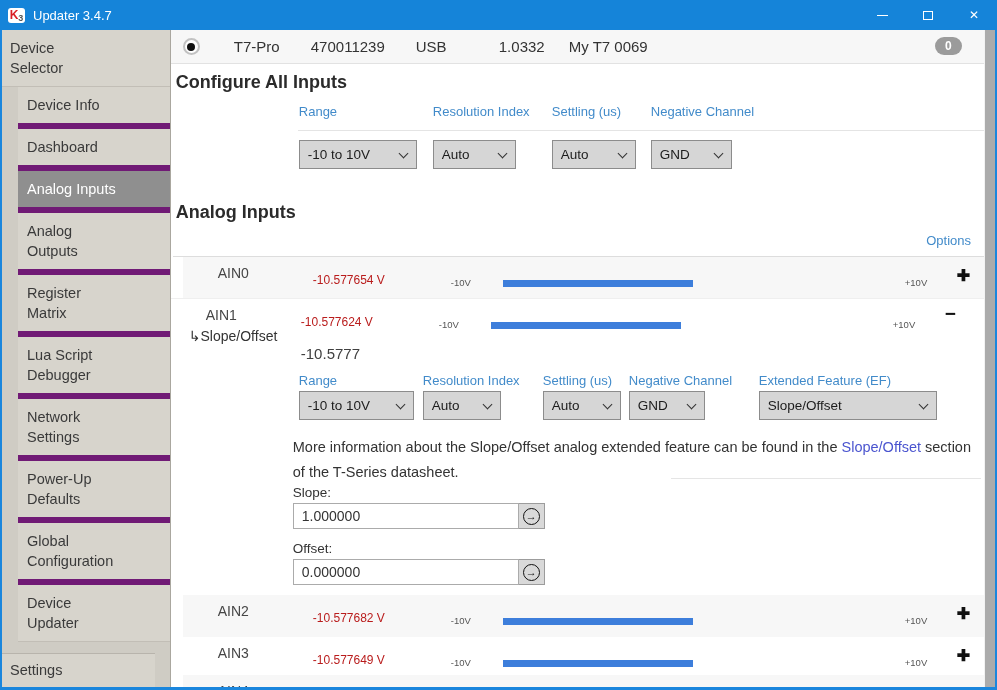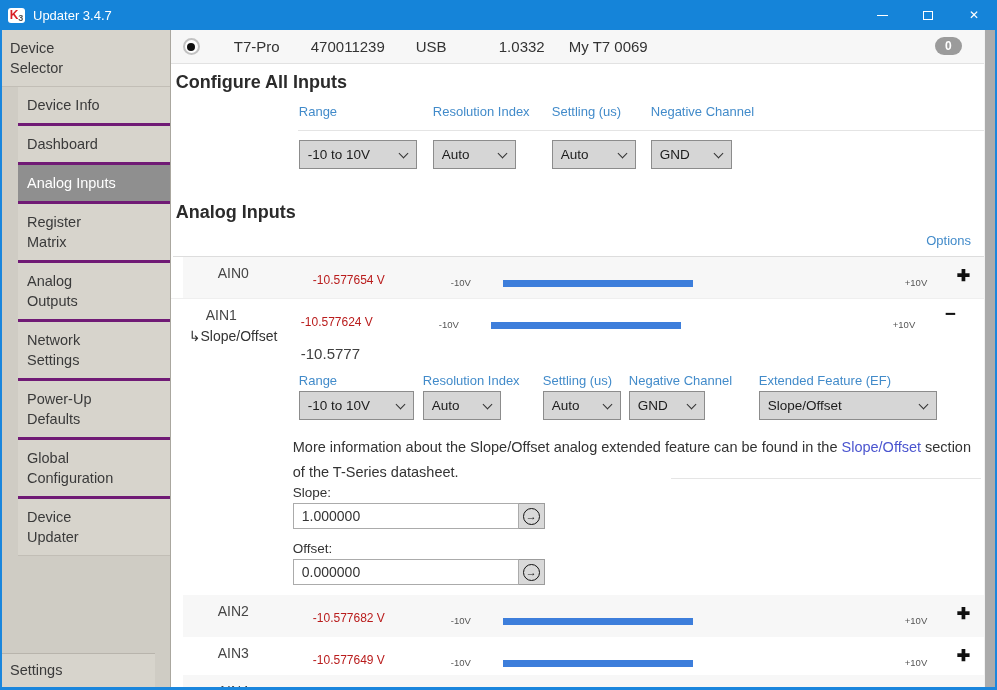--- a/index.html
+++ b/index.html
@@ -25,21 +25,21 @@
 
   .body-row { position:absolute; top:30px; left:0; width:993px; height:657px; display:flex; }
 
   
   .sidebar { position:relative; width:172px; height:657px; background:#cfccc4;
              border-right:1px solid #aaa79f; font-size:14.5px; color:#3a3a3a; }
   .side-root { background:#d7d4cc; padding:8px 8px; line-height:20px; white-space:pre-line;
                border-bottom:1px solid #c2beb6; cursor:default; }
   .side-sub { margin-left:16px; }
   .sub-item { background:#d7d4cc; padding:8px 9px; line-height:20px; white-space:pre-line;
-              border-top:3px solid #701a75; cursor:default; }
+              border-top:6px solid #701a75; cursor:default; }
   .sub-item:first-child { border-top:none; }
   .sub-item:last-child { border-bottom:1px solid #c2beb6; }
   .sub-item.selected { background:#8f8f8f; color:#ffffff; }
   .side-footer { position:absolute; bottom:0; left:0; width:153px; background:#d7d4cc;
                  border-top:1px solid #b8b4ac; padding:7px 8px; line-height:19px; cursor:default; }
 
   
   .content { position:relative; width:840px; height:657px; background:#fff; overflow:hidden; }
 
   .device-bar { position:absolute; top:0; left:0; width:840px; height:34px; background:#f7f7f7;
@@ -136,24 +136,26 @@
 
   <div class="body-row">
 
     <div class="sidebar">
       <div class="side-root">Device
 Selector</div>
       <div class="side-sub">
         <div class="sub-item">Device Info</div>
         <div class="sub-item">Dashboard</div>
         <div class="sub-item selected">Analog Inputs</div>
+        <div class="sub-item">Analog
+Outputs</div>
         <div class="sub-item">Register
 Matrix</div>
-        <div class="sub-item">Analog
-Outputs</div>
+        <div class="sub-item">Lua Script
+Debugger</div>
         <div class="sub-item">Network
 Settings</div>
         <div class="sub-item">Power-Up
 Defaults</div>
         <div class="sub-item">Global
 Configuration</div>
         <div class="sub-item">Device
 Updater</div>
       </div>
       <div class="side-footer">Settings</div>

